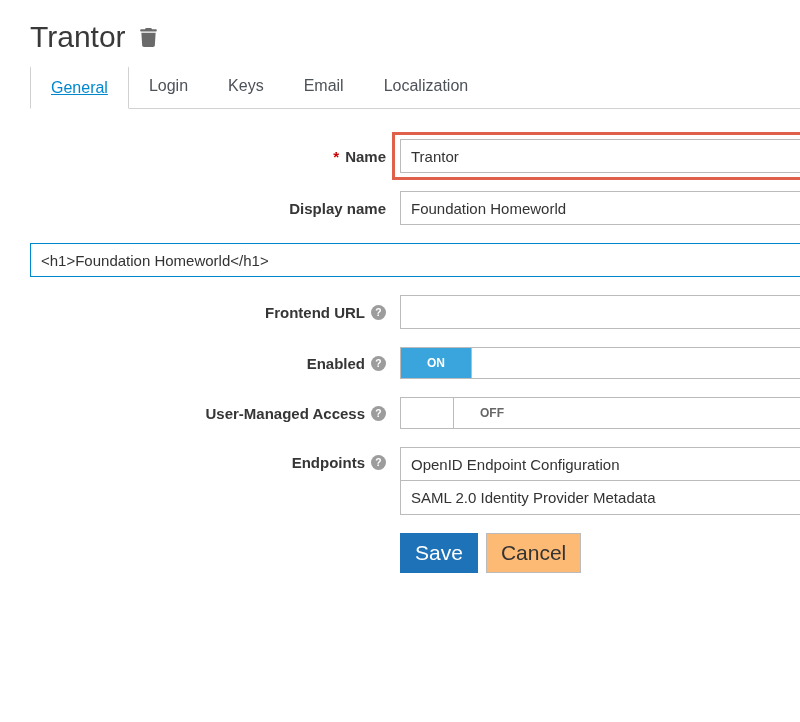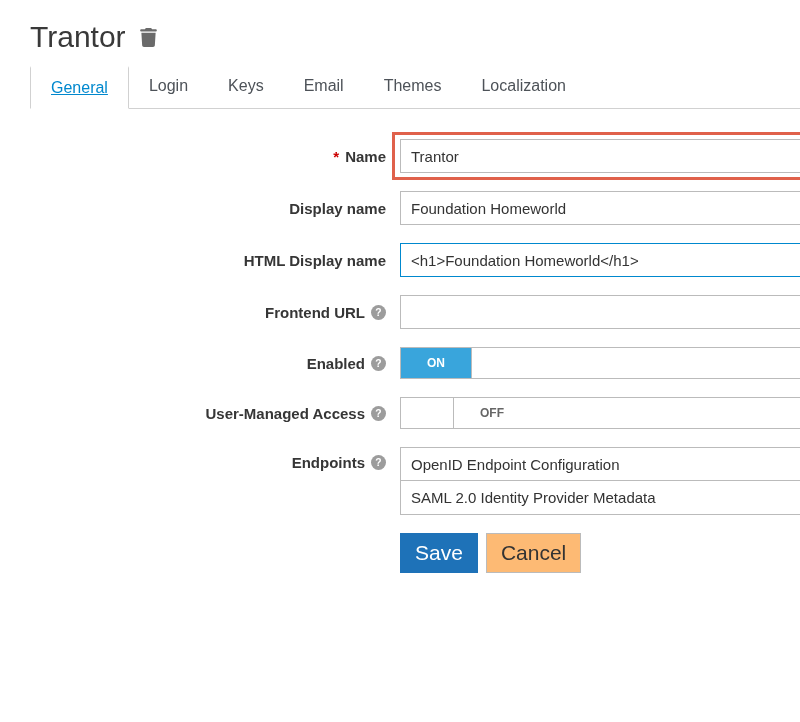--- a/index.html
+++ b/index.html
@@ -186,21 +186,20 @@
         <path d="M135 17c6-11 17-17 30-17h118c13 0 24 6 30 17l9 15h94c18 0 32 14 32 32s-14 32-32 32H32C14 96 0 82 0 64s14-32 32-32h94l9-15zM32 128h384l-21 339c-2 26-23 45-49 45H102c-26 0-47-19-49-45L32 128z"></path>
       </svg>
   </span>
 </div>
 
 <div class="tabs">
   <div class="tab active">General</div>
   <div class="tab">Login</div>
   <div class="tab">Keys</div>
   <div class="tab">Email</div>
-  <div class="tab">Themes</div>
   <div class="tab">Localization</div>
 </div>
 
 <div class="form">
 
   <div class="form-row">
     <div class="form-label">
       <span class="required-asterisk">*</span>
       <span>Name</span>
     </div>
@@ -214,23 +213,20 @@
   <div class="form-row">
     <div class="form-label">
       <span>Display name</span>
     </div>
     <div class="form-control-wrap">
       <input class="text-input" type="text" value="Foundation Homeworld" style="">
     </div>
   </div>
 
   <div class="form-row">
-    <div class="form-label">
-      <span>HTML Display name</span>
-    </div>
     <div class="form-control-wrap">
       <input class="text-input focused" type="text" value="&lt;h1&gt;Foundation Homeworld&lt;/h1&gt;" style="">
     </div>
   </div>
 
   <div class="form-row">
     <div class="form-label">
       <span>Frontend URL</span>
       <span class="help-icon">
         <svg viewBox="0 0 16 16" fill="currentColor">

